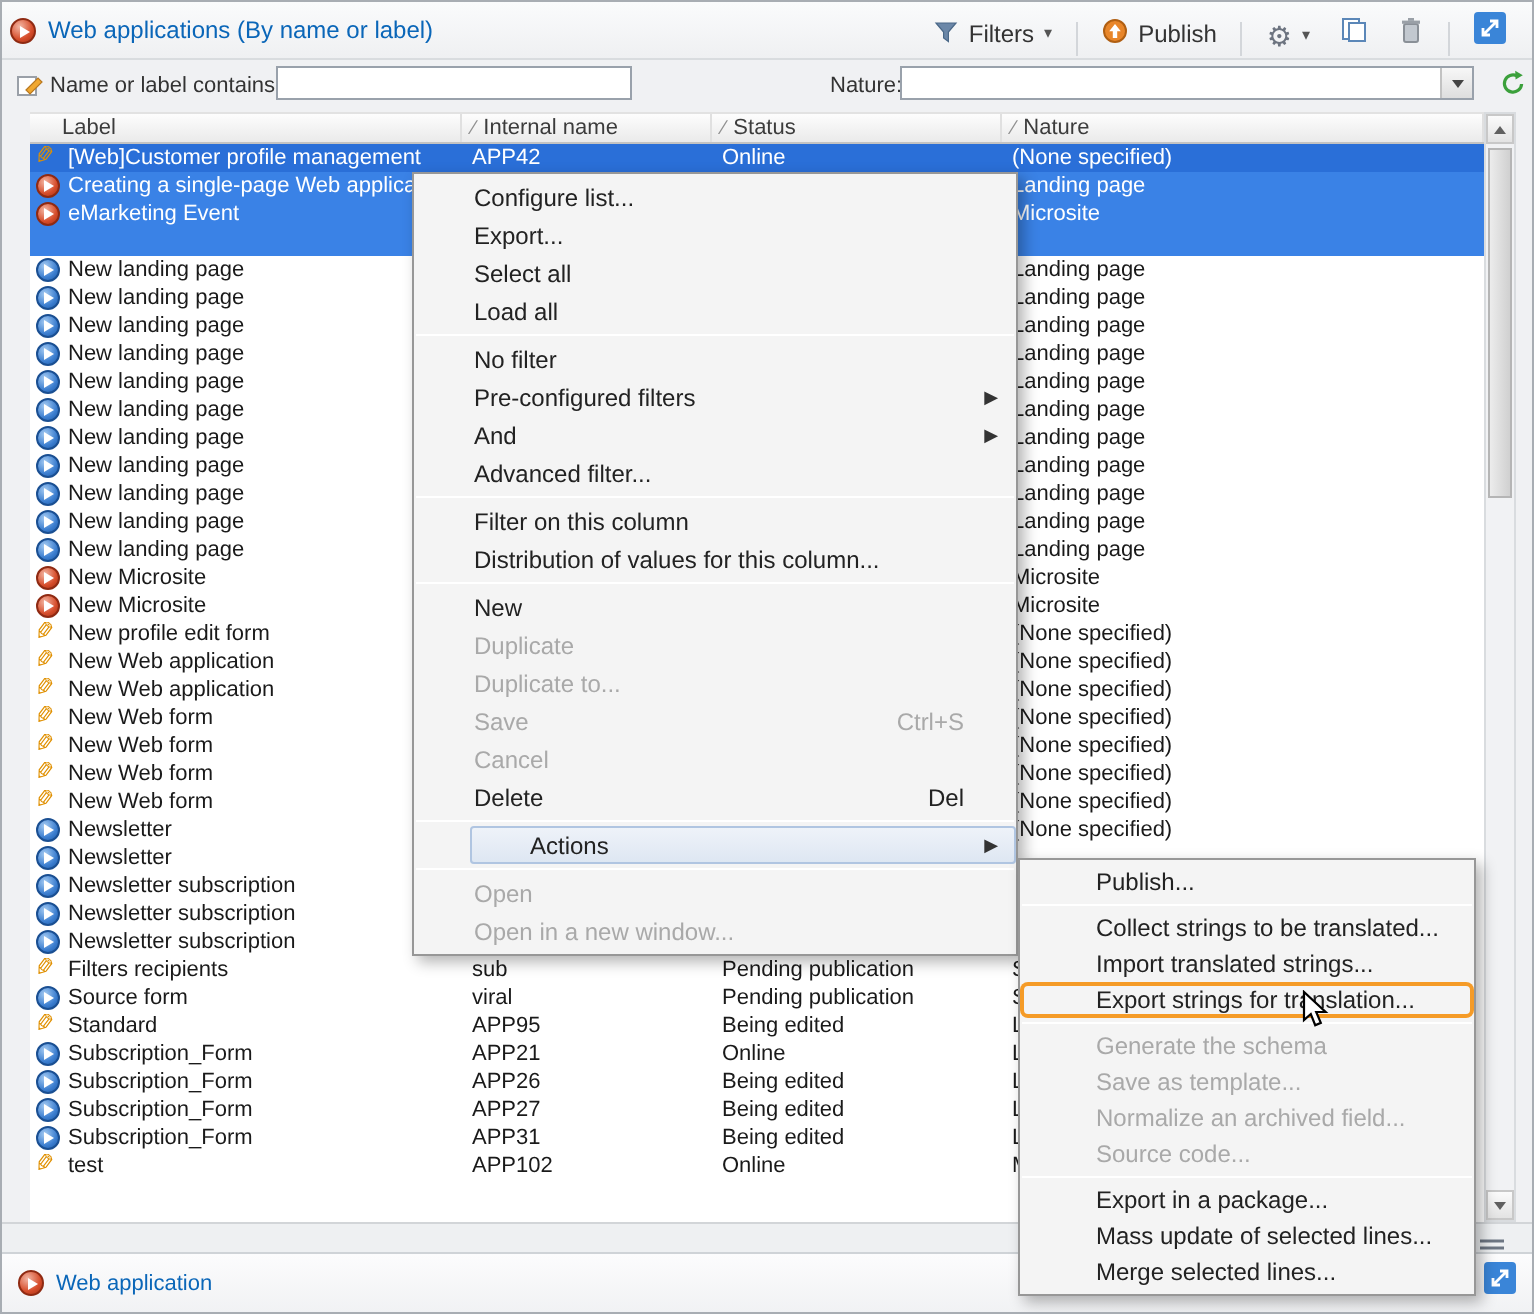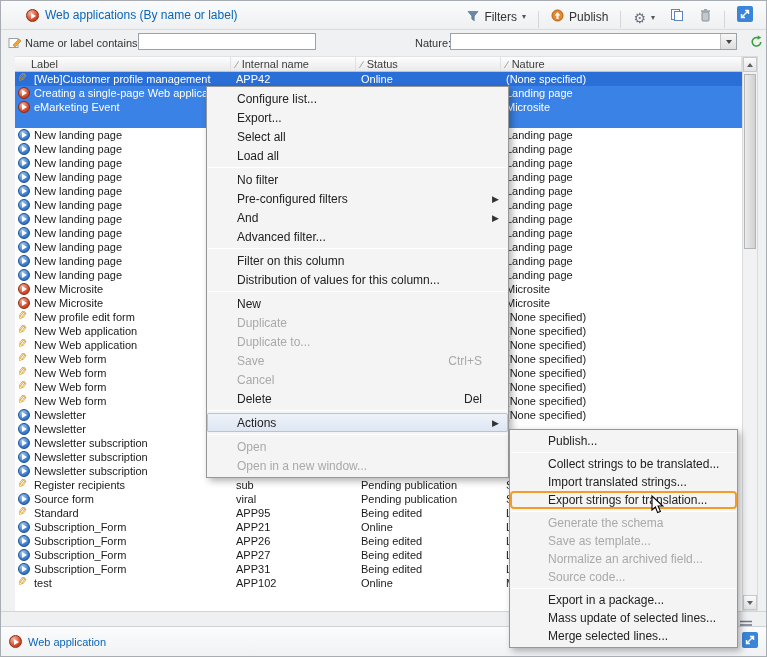--- a/index.html
+++ b/index.html
@@ -1,21 +1,21 @@
 <!DOCTYPE html>
 <html><head>
 <meta charset="utf-8">
 <style>
   html,body{margin:0;padding:0;background:#d8dbde;}
   body{width:767px;height:657px;position:relative;font-family:"Liberation Sans",sans-serif;-webkit-font-smoothing:antialiased;}
   .window{position:absolute;inset:0;background:#f0f1f3;border:1px solid #a8adb3;box-sizing:border-box;overflow:hidden;}
 
   
   .toolbar{position:absolute;left:0;top:0;right:0;height:28px;display:flex;align-items:center;background:linear-gradient(#fafbfc,#eff0f2);border-bottom:1px solid #d9dcdf;}
-  .tb-left{display:flex;align-items:center;padding-left:25px;}
+  .tb-left{display:flex;align-items:center;padding-left:4px;}
   .tb-title{color:#0a66b8;font-size:12px;margin-left:6px;white-space:nowrap;}
   .tb-right{margin-left:auto;display:flex;align-items:flex-end;gap:3px;padding-right:7px;}
   .tb-btn{display:flex;align-items:center;gap:5px;padding:3px 6px;font-size:12px;color:#333;border-radius:2px;cursor:default;white-space:nowrap;}
   .tb-sep{width:1px;height:17px;background:#d3d6da;margin:0 3px;}
   .chev{font-size:8px;color:#555;line-height:1;}
   .gear{font-size:14px;color:#6d7480;line-height:1;}
   .sphere{display:inline-block;width:13px;height:13px;border-radius:50%;position:relative;flex:none;}
   .sphere.red{background:radial-gradient(circle at 35% 30%,#f3b7a5,#d64d2b 60%,#a33014);border:1px solid #8f2a12;box-sizing:border-box;}
   .sphere.red::after{content:"";position:absolute;left:4px;top:3px;border-left:5px solid #fff;border-top:3px solid transparent;border-bottom:3px solid transparent;}
 
@@ -76,21 +76,21 @@
   
   .cmenu{position:absolute;left:205px;top:85px;width:303px;background:#f4f4f4;border:1px solid #979797;box-shadow:3px 3px 7px rgba(0,0,0,.3);padding:2px 0;z-index:10;box-sizing:border-box;}
   .smenu{position:absolute;left:508px;top:428px;width:229px;background:#f4f4f4;border:1px solid #979797;box-shadow:3px 3px 7px rgba(0,0,0,.3);padding:2px 0;z-index:11;box-sizing:border-box;}
   .mi{position:relative;height:19px;display:flex;align-items:center;padding:0 26px 0 30px;font-size:12px;color:#222;white-space:nowrap;box-sizing:border-box;}
   .smenu .mi{height:18px;padding:0 12px 0 38px;}
   .mi-shortcut{margin-left:auto;}
   .mi.disabled{color:#a9a9a9;}
   .mi.sep{height:1px;margin:2px 1px;padding:0;background:#d7d7d7;border-bottom:1px solid #fff;overflow:hidden;}
   .mi-arrow{position:absolute;right:9px;top:50%;transform:translateY(-50%);font-size:9px;color:#333;display:none;line-height:1;}
   .mi.has-sub .mi-arrow{display:block;}
-  .mi.highlighted{background:linear-gradient(#eff3f9,#dde6f2);box-shadow:inset 0 0 0 1px #b0c5e1;border-radius:2px;}
+  .mi.highlighted{background:linear-gradient(#eff3f9,#dde6f2);box-shadow:inset 0 0 0 1px #b0c5e1;border-radius:2px;margin-left:28px;}
   .mi.callout{box-shadow:inset 0 0 0 2px #f59b27;border-radius:4px;}
 
   .cursor{position:absolute;left:650px;top:494px;z-index:20;}
 </style>
 </head>
 <body>
 
 <div class="window">
 
   <div class="toolbar">
@@ -469,21 +469,21 @@
           <span>Newsletter subscription</span>
         </span>
         <span class="cell c-internal"></span>
         <span class="cell c-status">Being edited</span>
         <span class="cell c-nature"></span>
       </div>
 
       <div class="row">
         <span class="cell c-label">
           <i class="ric ic-pencil"></i>
-          <span>Register recipients</span>
+          <span>Filters recipients</span>
         </span>
         <span class="cell c-internal">sub</span>
         <span class="cell c-status">Pending publication</span>
         <span class="cell c-nature">Subscription</span>
       </div>
 
       <div class="row">
         <span class="cell c-label">
           <i class="ric ic-app-blue"></i>
           <span>Source form</span>

